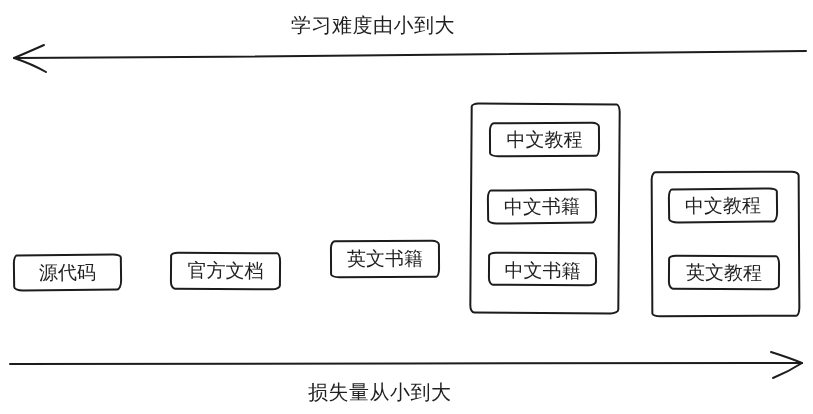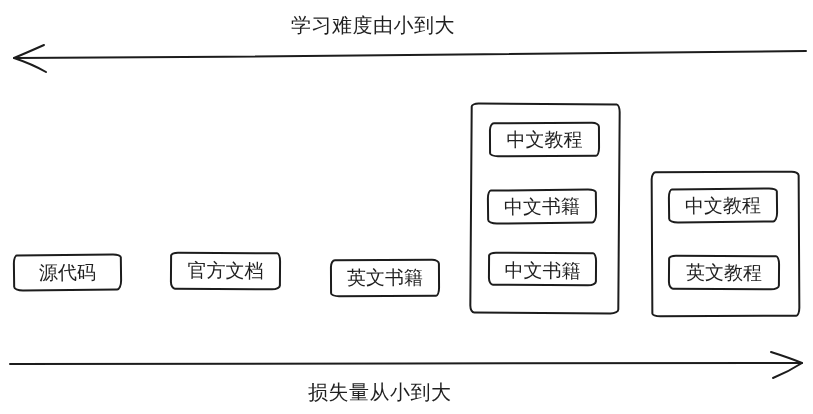--- a/index.html
+++ b/index.html
@@ -67,21 +67,21 @@
   </svg>
 
   <div class="box sketch-a" style="left:13px; top:254px; width:109px; height:37px;">
     <span>源代码</span>
   </div>
 
   <div class="box sketch-b" style="left:170px; top:252px; width:111px; height:38px;align-items:center;">
     <span>官方文档</span>
   </div>
 
-  <div class="box sketch-c" style="left:330px; top:259px; width:110px; height:38px;">
+  <div class="box sketch-c" style="left:330px; top:240px; width:110px; height:38px;">
     <span>英文书籍</span>
   </div>
 
   <div class="group-box sketch-b" style="left:470px; top:103px; width:150px; height:211px;"></div>
 
   <div class="box sketch-c" style="left:489px; top:122px; width:111px; height:35px;">
     <span>中文教程</span>
   </div>
 
   <div class="box sketch-a" style="left:487px; top:189px; width:110px; height:35px;">

